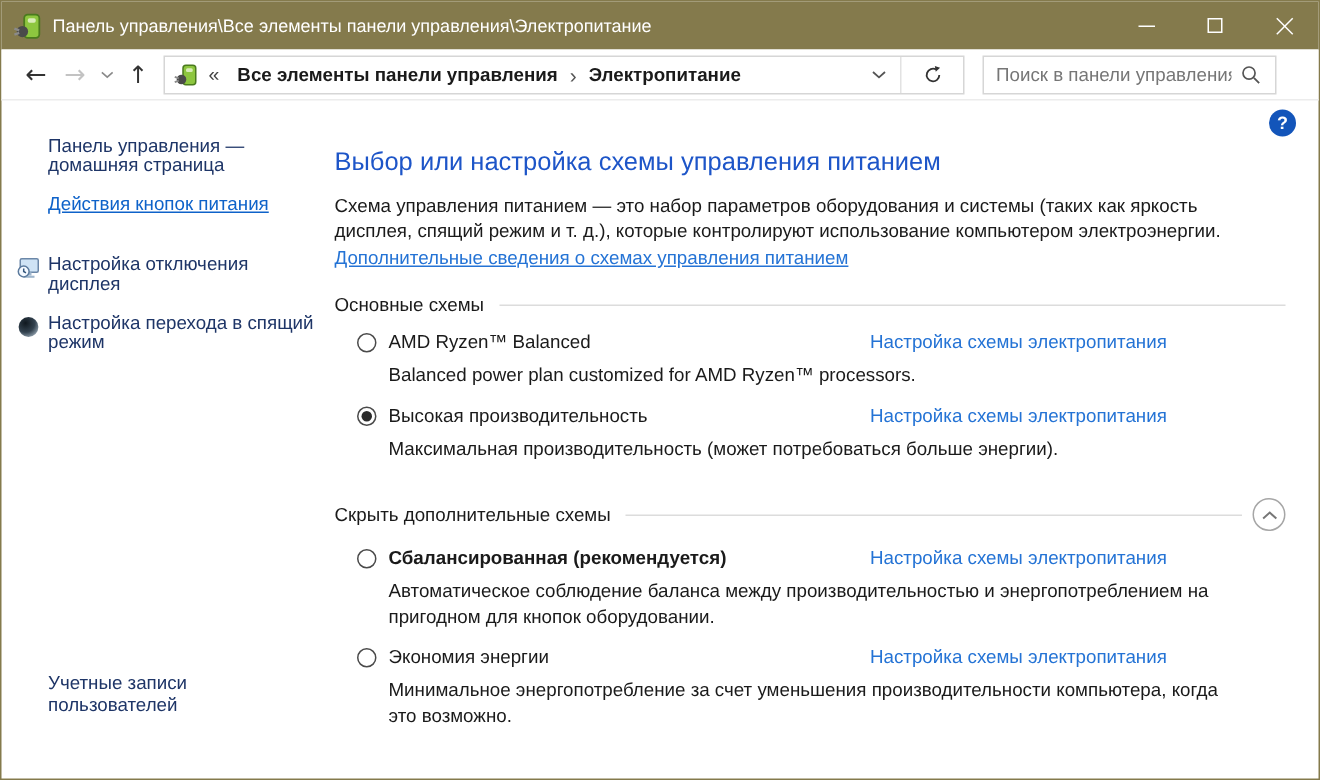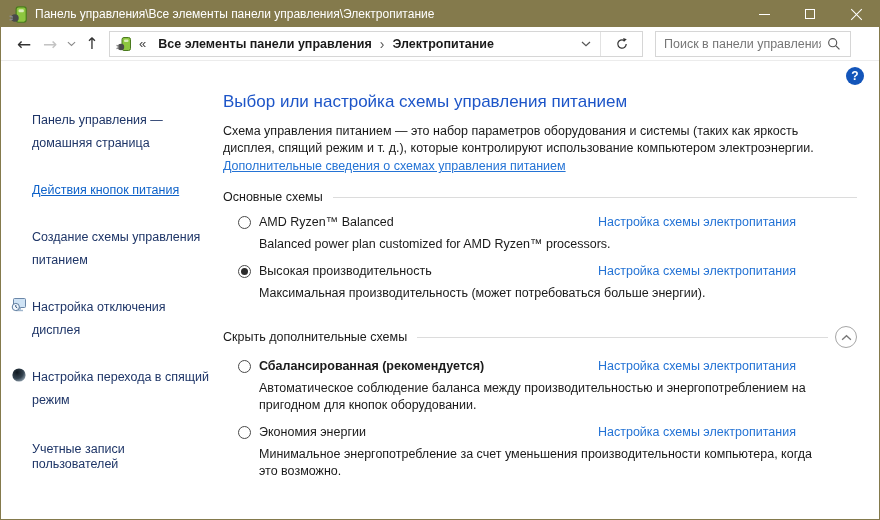--- a/index.html
+++ b/index.html
@@ -4,21 +4,21 @@
 <style>
   * { margin:0; padding:0; box-sizing:border-box; }
   html,body { width:880px; height:520px; }
   body {
     font-family:"Liberation Sans","DejaVu Sans",sans-serif;
     font-size:12.5px; color:#1a1a1a; background:#fff; overflow:hidden;
   }
   .window { position:absolute; inset:0; border:1px solid #847a4c; background:#fff; display:flex; flex-direction:column; }
 
   
-  .titlebar { height:26px; background:#847a4c; display:flex; align-items:center; flex:none; }
+  .titlebar { height:32px; background:#847a4c; display:flex; align-items:center; flex:none; }
   .app-icon { width:19px; height:19px; margin:0 7px 0 8px; flex:none; }
   .titlebar-text { color:#fff; font-size:12px; flex:1; white-space:nowrap; overflow:hidden; }
   .caption-btns { display:flex; height:100%; }
   .caption-btn { width:46px; height:100%; display:flex; align-items:center; justify-content:center; cursor:default; }
   .min-glyph { width:11px; height:1px; background:#fff; display:block; }
   .max-glyph { width:10px; height:10px; border:1px solid #fff; display:block; }
   .close-glyph { position:relative; width:13px; height:13px; display:block; }
   .close-glyph::before,.close-glyph::after { content:""; position:absolute; left:-1px; top:6px; width:15px; height:1px; background:#fff; }
   .close-glyph::before { transform:rotate(45deg); }
   .close-glyph::after { transform:rotate(-45deg); }
@@ -40,21 +40,21 @@
   .refresh-btn { width:42px; height:100%; border-left:1px solid #e2e2e2; display:flex; align-items:center; justify-content:center; }
   .searchbox { width:196px; height:26px; border:1px solid #d6d6d6; margin-left:12px; display:flex; align-items:center; background:#fff; }
   .searchbox input { border:0; outline:0; flex:1; min-width:0; font-family:inherit; font-size:12.5px; color:#333; padding:0 4px 0 8px; }
   .searchbox input::placeholder { color:#767676; opacity:1; }
   .search-icon { margin:0 9px 0 2px; flex:none; }
 
   
   .body-row { flex:1; display:flex; position:relative; overflow:hidden; }
 
   .sidebar { width:222px; flex:none; padding-top:24px; position:relative; }
-  .side-item { display:flex; padding-left:10px; margin-bottom:13px; line-height:23px;margin-top:24px; }
+  .side-item { display:flex; padding-left:10px; margin-bottom:13px; line-height:13px; }
   .side-icon-slot { width:21px; flex:none; padding-top:1px; }
   .side-icon-slot svg { width:16px; height:16px; }
   .side-label { width:178px; color:#1e3567; cursor:pointer; }
   .side-label.active { color:#0e62c9; text-decoration:underline; }
   .see-also { position:absolute; top:381px; left:31px; }
   .see-also-header { color:#6e6e6e; margin-bottom:12px; }
   .see-also-link { color:#1e3567; width:150px; line-height:15px; cursor:pointer; }
 
   .main { flex:1; position:relative; padding:31px 22px 0 0; }
   .help-btn { position:absolute; top:6px; right:15px; width:18px; height:18px; border-radius:50%; background:#1355ba; color:#fff; font-size:12px; font-weight:bold; display:flex; align-items:center; justify-content:center; cursor:pointer; }
@@ -66,21 +66,21 @@
   .section-label { flex:none; color:#1a1a1a; }
   .section-line { flex:1; height:1px; background:#dcdcdc; margin:0 0 0 10px; }
   .collapse-btn { flex:none; width:22px; height:22px; border:1px solid #a6a6a6; border-radius:50%; margin-left:7px; display:flex; align-items:center; justify-content:center; cursor:pointer; background:#fff; }
 
   .plan-row { position:relative; padding-left:15px; margin-top:11px; }
   .plan-head { display:flex; align-items:center; }
   .radio { width:13px; height:13px; border:1px solid #4a4a4a; border-radius:50%; background:#fff; flex:none; margin-right:8px; position:relative; cursor:pointer; }
   .radio.checked::after { content:""; position:absolute; left:2px; top:2px; width:7px; height:7px; border-radius:50%; background:#2b2b2b; }
   .plan-name { color:#1a1a1a; }
   .plan-name.bold { font-weight:bold; }
-  .plan-link { position:absolute; left:375px; top:0; color:#2473d5; white-space:nowrap; cursor:pointer; }
+  .plan-link { position:absolute; left:357px; top:0; color:#2473d5; white-space:nowrap; cursor:pointer; }
   .plan-desc { margin:7px 0 0 21px; max-width:565px; line-height:17px; color:#1a1a1a; }
   .gap-lg { }
 </style>
 </head>
 <body>
 
 <svg width="0" height="0" style="position:absolute">
   <defs>
     <radialGradient id="moongrad" cx="35%" cy="30%" r="85%">
       <stop offset="0%" stop-color="#10181f"></stop>
@@ -169,21 +169,20 @@
       <div class="side-item">
         <span class="side-icon-slot"></span>
         <span class="side-label">Панель управления — домашняя страница</span>
       </div>
       <div class="side-item">
         <span class="side-icon-slot"></span>
         <span class="side-label active">Действия кнопок питания</span>
       </div>
       <div class="side-item">
         <span class="side-icon-slot"></span>
-        <span class="side-label">Создание схемы управления питанием</span>
       </div>
       <div class="side-item">
         <span class="side-icon-slot">
           <svg viewBox="0 0 16 16">
             <rect x="2.5" y="1.5" width="12" height="9" rx="1" fill="#cfe3f5" stroke="#6b87a8"></rect>
             <rect x="7" y="10.5" width="3" height="2.2" fill="#9fb6cd"></rect>
             <rect x="5" y="12.8" width="7" height="1.4" fill="#9fb6cd"></rect>
             <circle cx="4.8" cy="10" r="3.6" fill="#f4f9ff" stroke="#5b7a9d"></circle>
             <path d="M4.8 8 V10 L6.3 10.9" stroke="#35577d" stroke-width="1" fill="none"></path>
           </svg>

